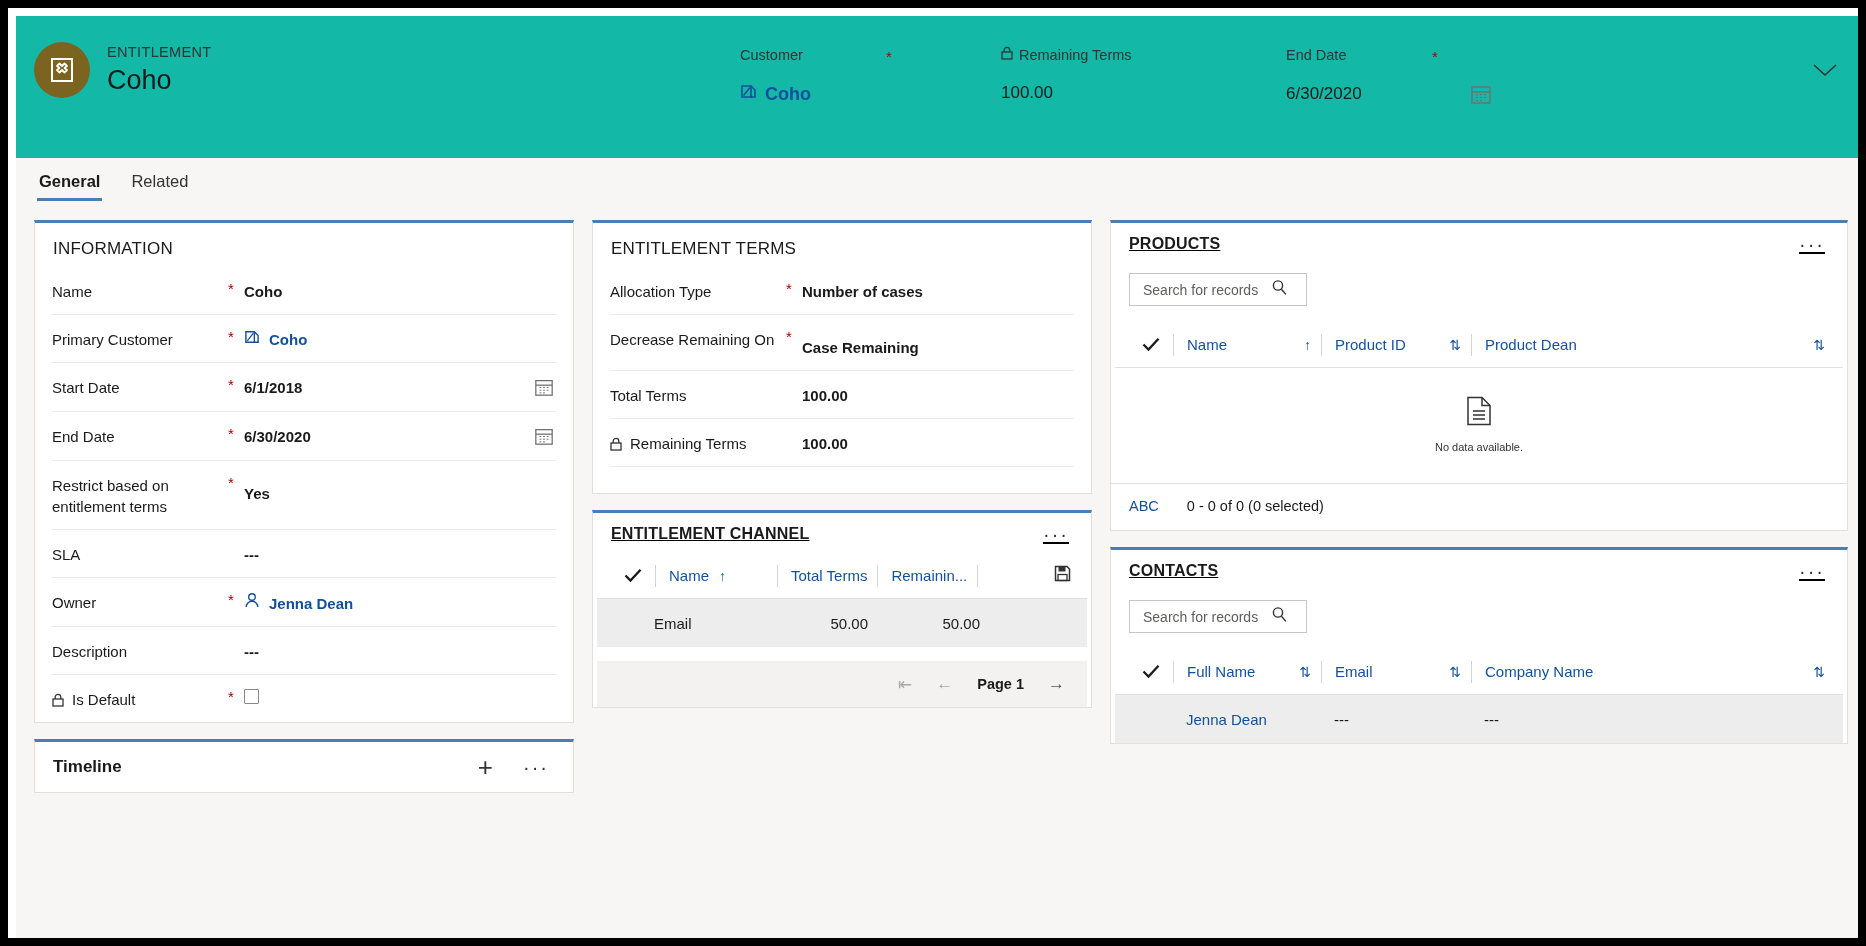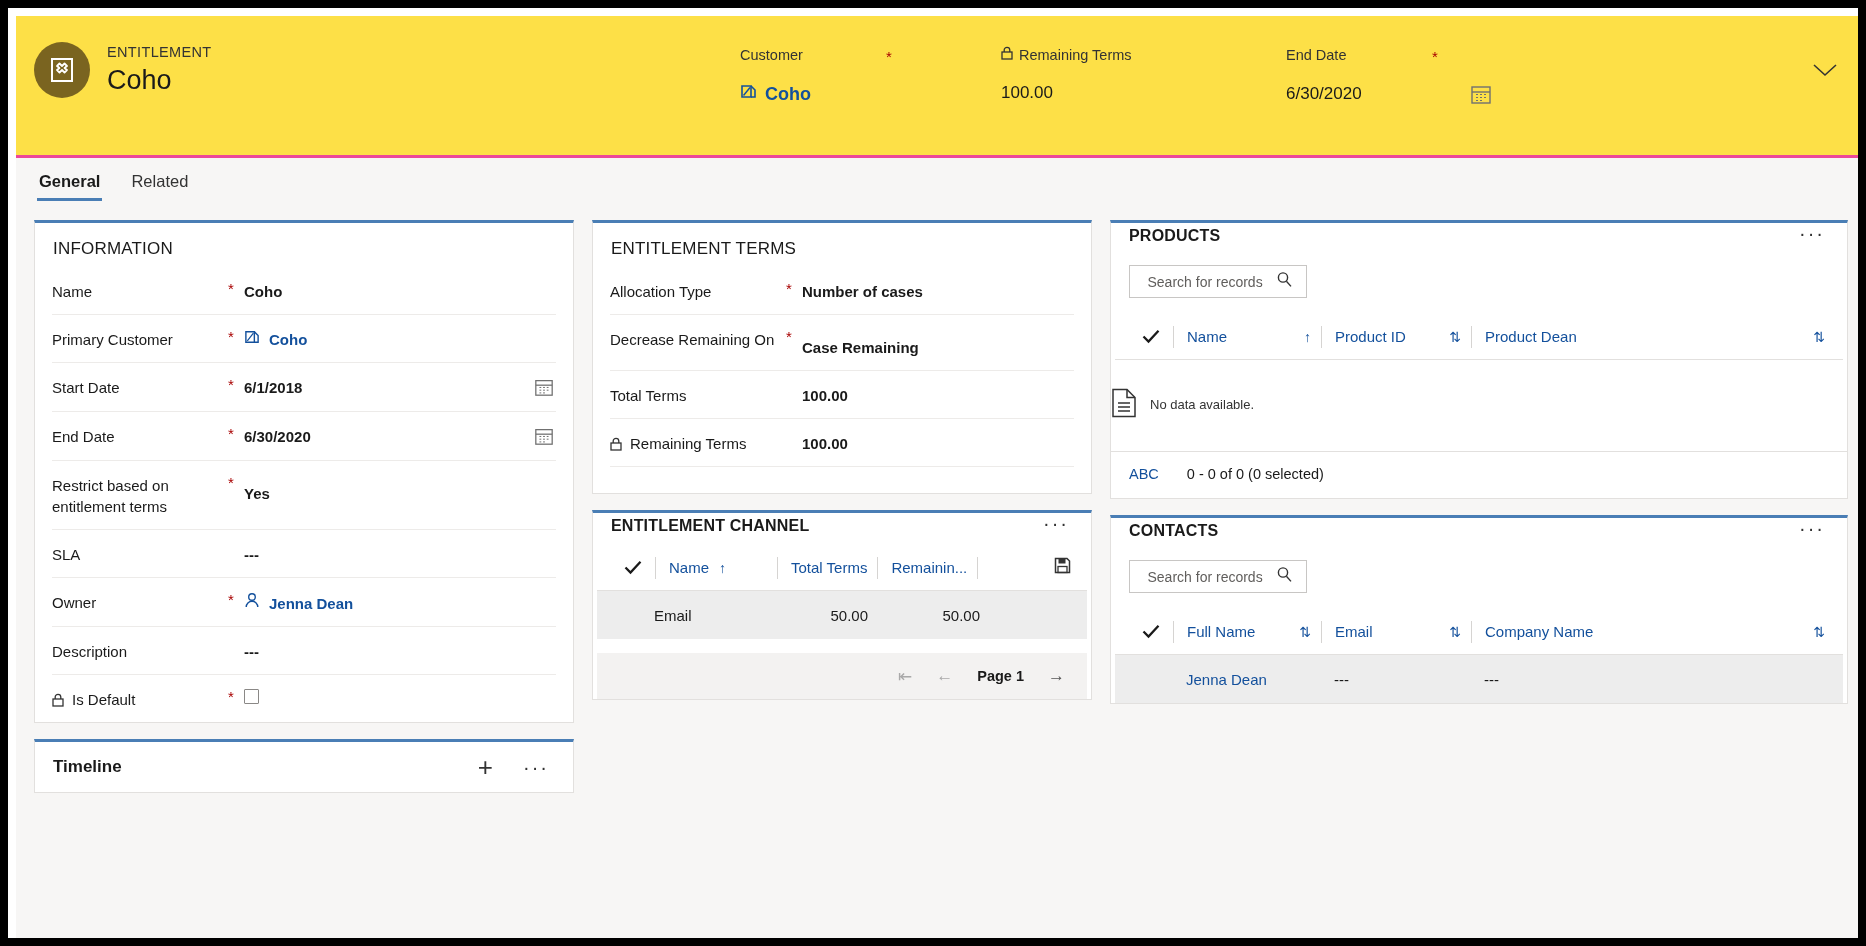--- a/index.html
+++ b/index.html
@@ -21,22 +21,22 @@
     left: 8px; top: 8px;
     width: 1850px; height: 930px;
     background: #ffffff;
     overflow: hidden;
   }
 
   
   .hdr {
     position: relative;
     height: 142px;
-    background: #fde047;
-    border-bottom: 3px solid #ec4899;
+    background: #14b8a6;
+    border-bottom: 1px solid #ec4899;
   }
   .hdr-title-wrap {
     position: absolute;
     left: 18px; top: 26px;
     display: flex;
     align-items: center;
   }
   .avatar {
     width: 56px; height: 56px;
     border-radius: 50%;
@@ -154,23 +154,24 @@
     border-top: 3px solid #4a7eb5;
   }
   .card-title {
     font-size: 17px;
     color: #1a1a1a;
     padding: 16px 18px 8px 18px;
     letter-spacing: .2px;
   }
   .card-title-row {
     display: flex;
-    align-items: flex-start;
+    align-items: center;
     justify-content: space-between;
-    padding: 4px 18px 10px 18px;
+    padding: 12px 18px 10px 18px;
+    text-decoration: underline;
   }
   .card-title-row .ct {
     font-size: 16px;
     font-weight: bold;
     color: #1a1a1a;
     letter-spacing: .2px;
   }
   .ellipsis-btn {
     color: #333;
     font-size: 20px;
@@ -286,39 +287,39 @@
   
   .searchbox {
     display: flex;
     align-items: center;
     border: 1px solid #c8c6c4;
     background: #fff;
     width: 178px;
     height: 33px;
     margin: 10px 0 16px 18px;
     padding: 0 9px 0 11px;
-    justify-content: center;
+    justify-content: flex-start;
   }
   .searchbox input {
     border: none; outline: none;
     font-size: 14px;
     color: #605e5c;
     width: 130px;
     font-family: "Liberation Sans", sans-serif;
     background: transparent;
   }
   .searchbox input::placeholder { color: #605e5c; }
 
   .nodata {
     display: flex;
-    flex-direction: row;
+    flex-direction: column;
     align-items: center;
     gap: 13px;
     padding: 28px 0 30px 0;
-    font-size: 13px;
+    font-size: 11px;
     color: #333;
   }
   .footbar {
     border-top: 1px solid #e2e0de;
     display: flex;
     align-items: center;
     gap: 28px;
     padding: 14px 0 16px 18px;
     font-size: 14.5px;
     color: #1a1a1a;

